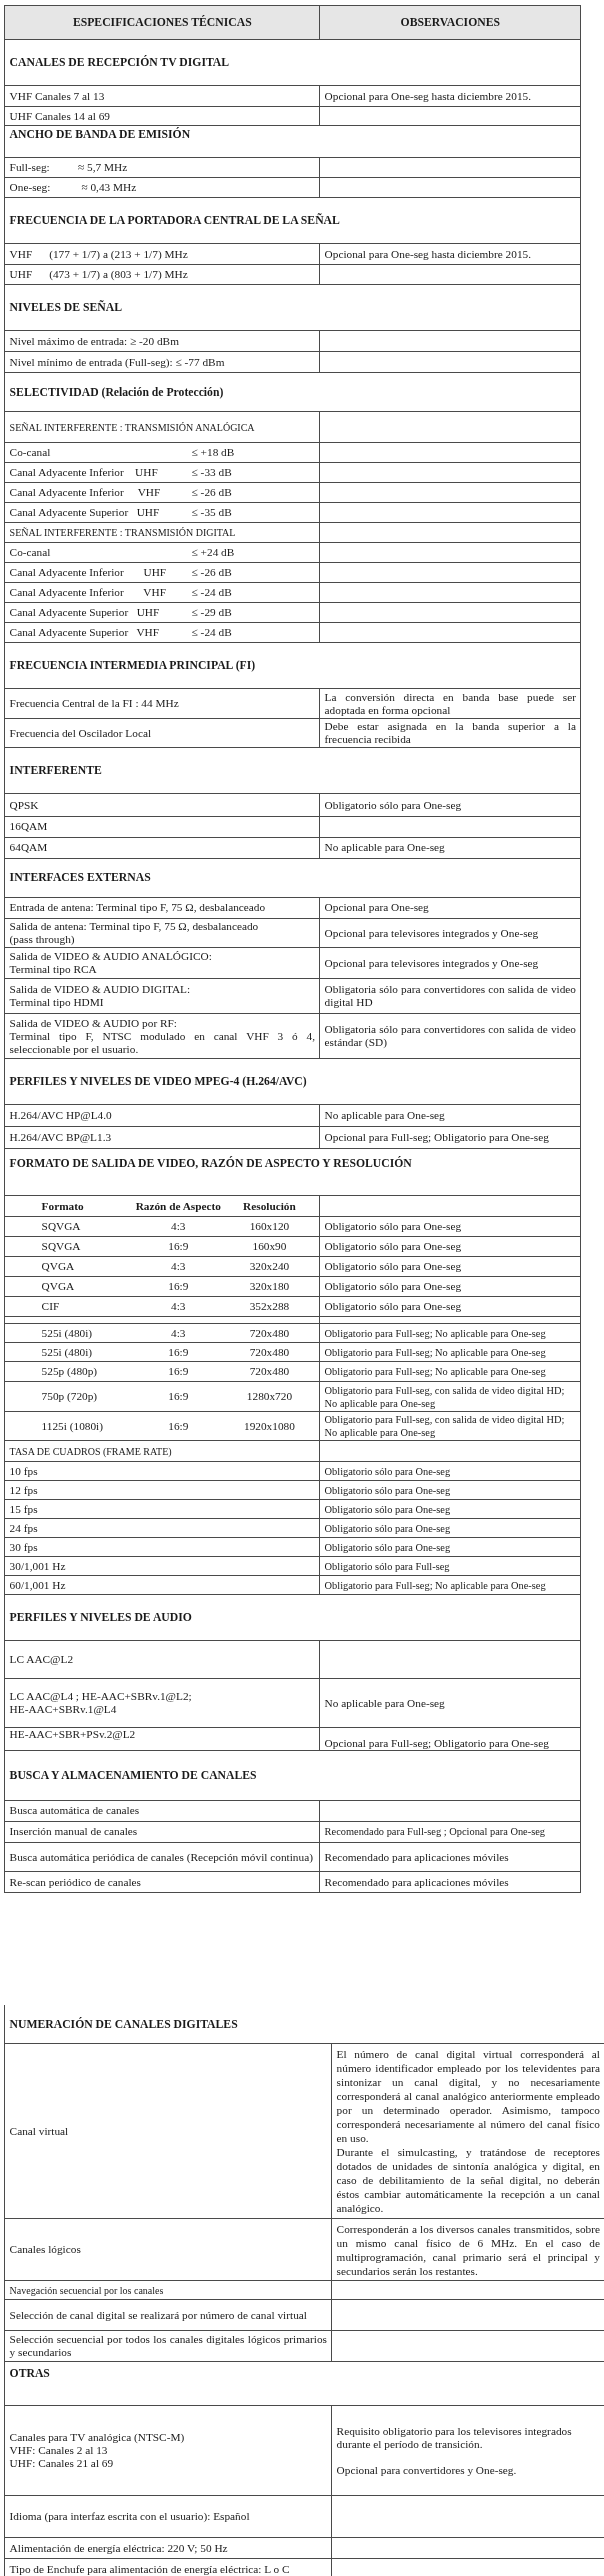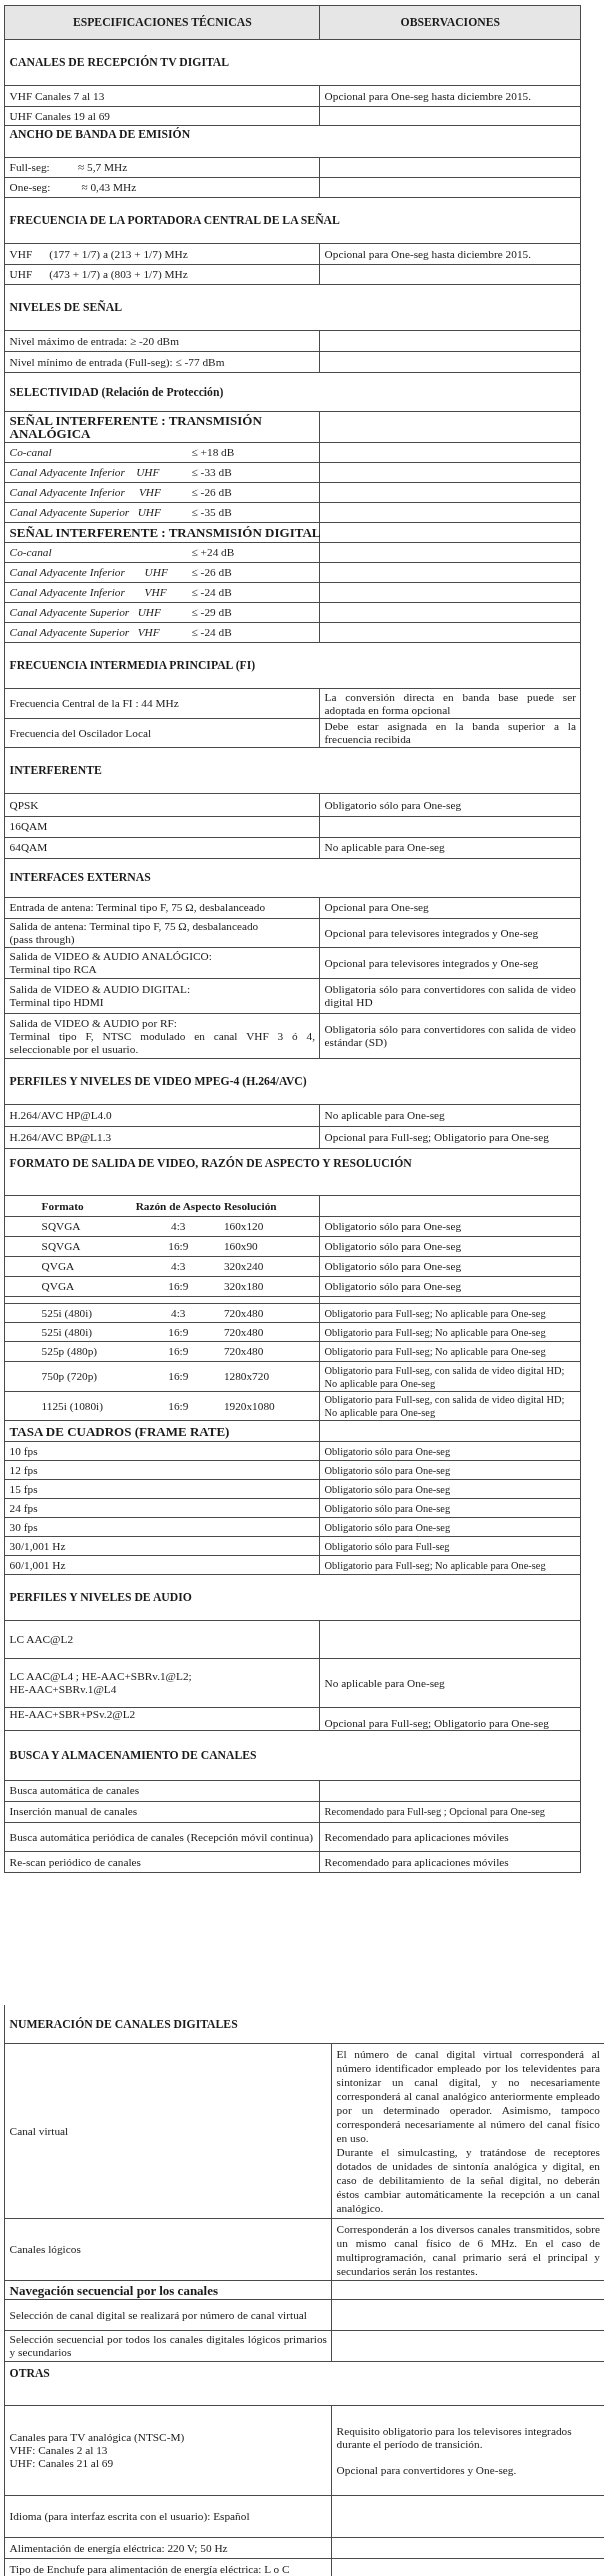--- a/index.html
+++ b/index.html
@@ -3,29 +3,29 @@
 <meta charset="utf-8">
 <style>
   html, body { margin: 0; padding: 0; background: #ffffff; }
   body { width: 605px; height: 2576px; position: relative; overflow: hidden;
          font-family: "Liberation Serif", "DejaVu Serif", serif; color: #1a1a1a; }
   .tbl { position: absolute; border-collapse: collapse; table-layout: fixed; }
   .tbl td, .tbl th { border: 1.3px solid #4a4a4a; padding: 0 4.3px; font-size: 11.3px;
                      line-height: 13px; vertical-align: middle; }
   .hdr th { background: #e6e6e6; font-weight: bold; font-size: 11.7px; text-align: center; height: 33px; }
   .sec td { font-weight: bold; font-size: 11.7px; }
-  .sub td.l { font-weight: bold; font-size: 13px; }
+  .sub td.l { font-weight: normal; font-size: 10px; }
   .just { text-align: justify; }
   .val { display: inline-block; }
-  .k { display: inline-block; font-style: italic; }
+  .k { display: inline-block; }
   .fmt { display: flex; padding-left: 32px; }
   .fmt span { display: inline-block; }
   .fmt .f1 { width: 95px; }
   .fmt .f2 { width: 95px; text-align: center; }
-  .fmt .f3 { width: 95px; }
+  .fmt .f3 { width: 95px; text-align: center; }
   .ml { white-space: pre-line; }
 </style>
 </head>
 <body>
 
 <table class="tbl" style="left:4.3px; top:5.2px; width:576px;">
   <colgroup>
       <col style="width:315px">
       <col style="width:261px">
     </colgroup>
@@ -36,21 +36,21 @@
   </tr>
 
   <tr class="sec">
         <td colspan="2" style="height:45px">CANALES DE RECEPCIÓN TV DIGITAL</td>
       </tr>
   <tr style="height:21px">
         <td class="ml">VHF   Canales  7 al 13</td>
         <td>Opcional para One-seg hasta diciembre 2015.</td>
       </tr>
   <tr style="height:19px">
-        <td>UHF   Canales 19 al 69</td>
+        <td>UHF   Canales 14 al 69</td>
         <td></td>
       </tr>
 
   <tr class="sec">
         <td colspan="2" style="height:29.5px; vertical-align:top; padding-top:1.7px">ANCHO DE BANDA DE EMISIÓN</td>
       </tr>
   <tr style="height:20px">
         <td style="white-space:pre">Full-seg:          ≈ 5,7 MHz</td>
         <td></td>
       </tr>
@@ -241,20 +241,30 @@
           </div>
         </td>
         <td>Obligatorio sólo para One-seg</td>
       </tr>
   <tr style="height:20px">
         <td>
           <div class="fmt">
             <span class="f1">QVGA</span>
             <span class="f2">16:9</span>
             <span class="f3">320x180</span>
+          </div>
+        </td>
+        <td>Obligatorio sólo para One-seg</td>
+      </tr>
+  <tr style="height:20px">
+        <td>
+          <div class="fmt">
+            <span class="f1">CIF</span>
+            <span class="f2">4:3</span>
+            <span class="f3">352x288</span>
           </div>
         </td>
         <td>Obligatorio sólo para One-seg</td>
       </tr>
   <tr style="height:7px">
         <td></td>
         <td></td>
       </tr>
   <tr style="height:19px">
         <td>

